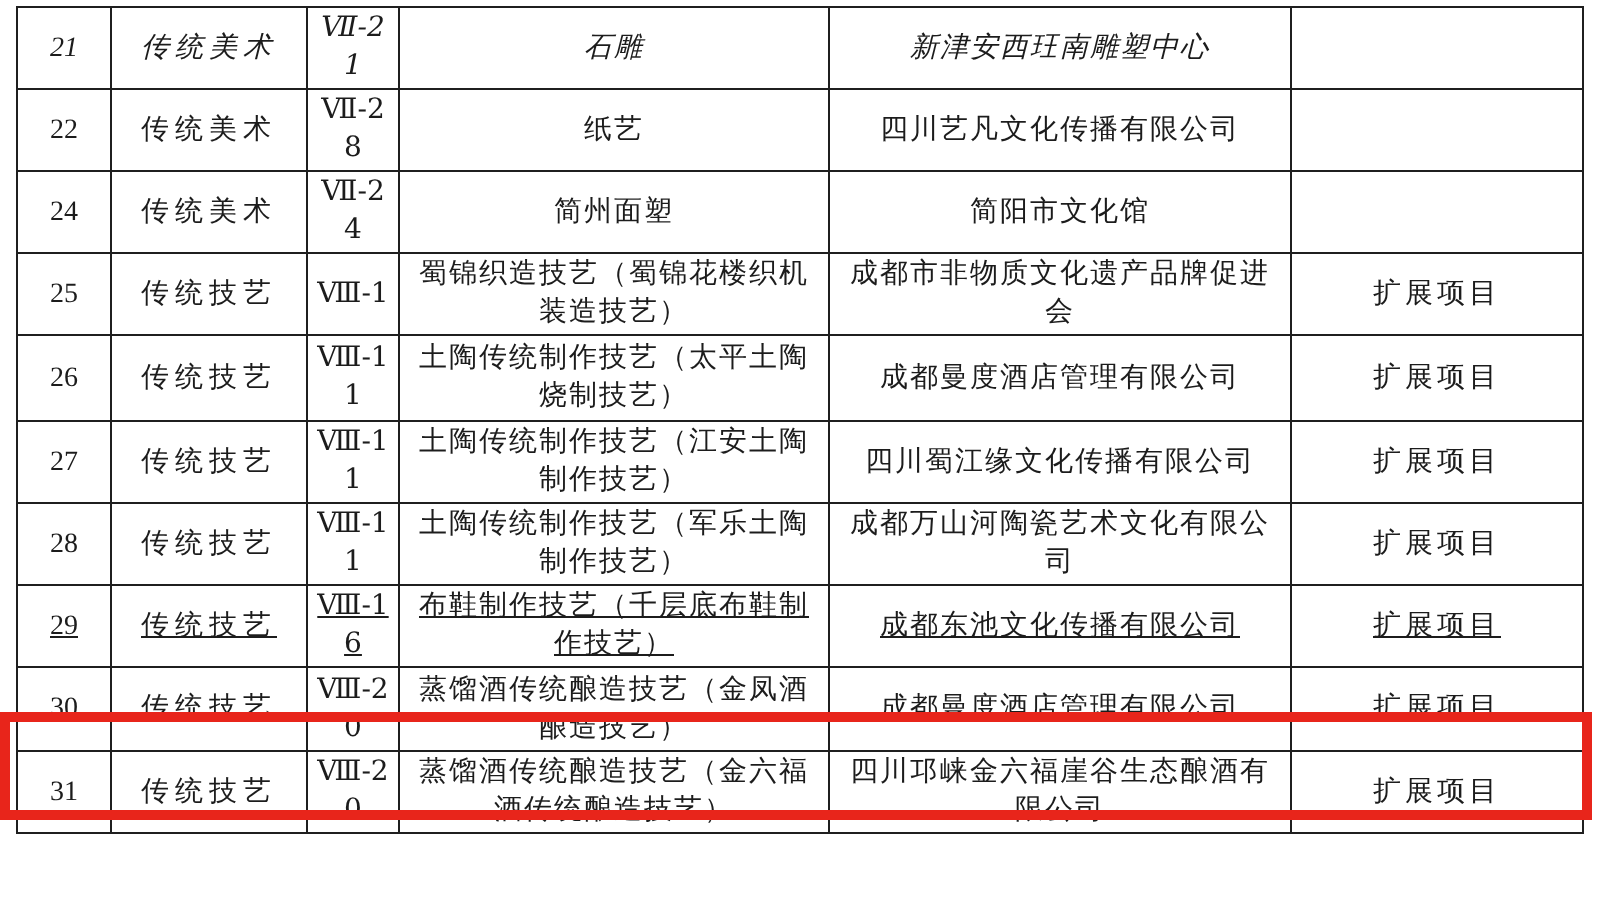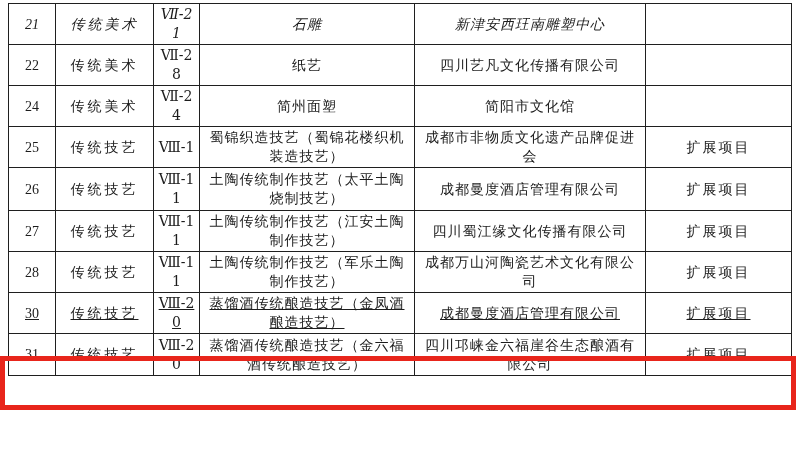--- a/index.html
+++ b/index.html
@@ -105,20 +105,28 @@
       </tr>
       <tr>
         <td class="c-no">28</td>
         <td class="c-cat">传统技艺</td>
         <td class="c-code">Ⅷ-11</td>
         <td class="c-name">土陶传统制作技艺（军乐土陶制作技艺）</td>
         <td class="c-org">成都万山河陶瓷艺术文化有限公司</td>
         <td class="c-remark">扩展项目</td>
       </tr>
       <tr>
+        <td class="c-no">29</td>
+        <td class="c-cat">传统技艺</td>
+        <td class="c-code">Ⅷ-16</td>
+        <td class="c-name">布鞋制作技艺（千层底布鞋制作技艺）</td>
+        <td class="c-org">成都东池文化传播有限公司</td>
+        <td class="c-remark">扩展项目</td>
+      </tr>
+      <tr>
         <td class="c-no">30</td>
         <td class="c-cat">传统技艺</td>
         <td class="c-code">Ⅷ-20</td>
         <td class="c-name">蒸馏酒传统酿造技艺（金凤酒酿造技艺）</td>
         <td class="c-org">成都曼度酒店管理有限公司</td>
         <td class="c-remark">扩展项目</td>
       </tr>
       <tr>
         <td class="c-no">31</td>
         <td class="c-cat">传统技艺</td>

